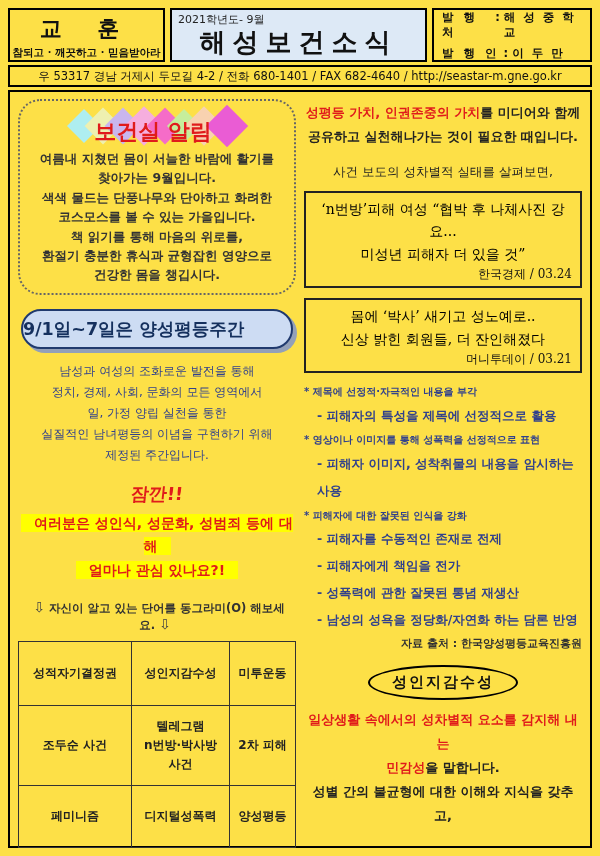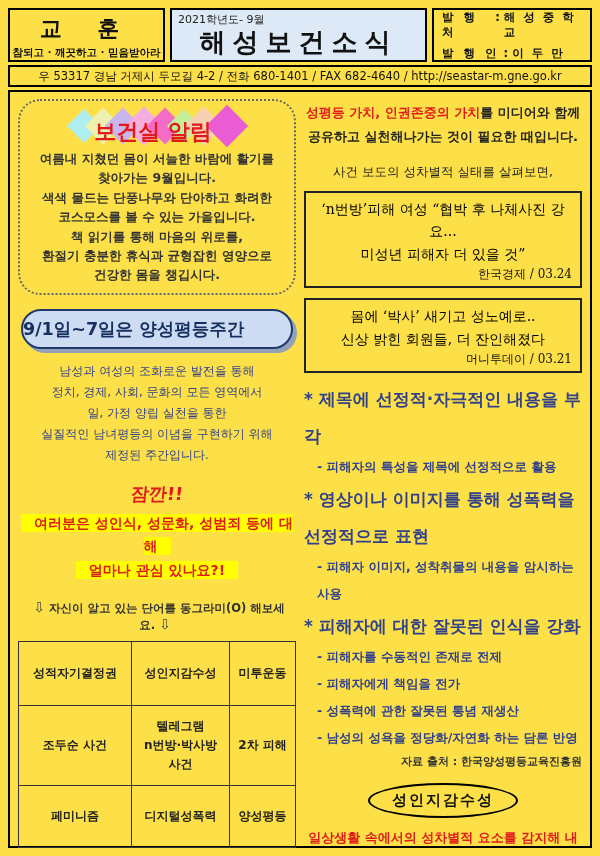--- a/index.html
+++ b/index.html
@@ -60,21 +60,21 @@
   .media-pill .ul { text-decoration:underline; }
   .red { color:#e01b1b; }
 
   
   .intro { margin-top:4px; text-align:center; font-size:13px; font-weight:bold; color:#222; line-height:1.85; }
   .lead { margin-top:15px; text-align:center; font-size:12.5px; font-weight:normal; color:#222; }
   .quote-box { border:2px solid #222; margin-top:10px; padding:5px 8px 3px; font-family:"DejaVu Serif","Liberation Serif",serif; }
   .quote-line { text-align:center; font-size:14px; color:#000; line-height:1.6; }
   .quote-src { text-align:right; font-size:12px; margin-top:1px; }
   .bullets { margin-top:8px; color:#31418c; font-weight:bold; }
-  .bullet-main { font-size:17px; line-height:2.15; }
+  .bullet-main { font-size:10px; line-height:2.15; }
   .bullet-sub { font-size:12.5px; line-height:2.15; padding-left:13px; }
   .credit { text-align:right; font-size:11px; font-weight:bold; color:#333; margin-top:2px; }
   .oval { width:150px; margin:14px auto 0; border:2px solid #000; border-radius:50%; text-align:center; padding:6px 0; font-size:15px; font-weight:900; letter-spacing:2px; }
   .sens-text { margin-top:8px; text-align:center; font-size:13px; font-weight:bold; line-height:1.85; color:#222; }
 </style>
 </head>
 <body>
 
 <div class="page">
 

